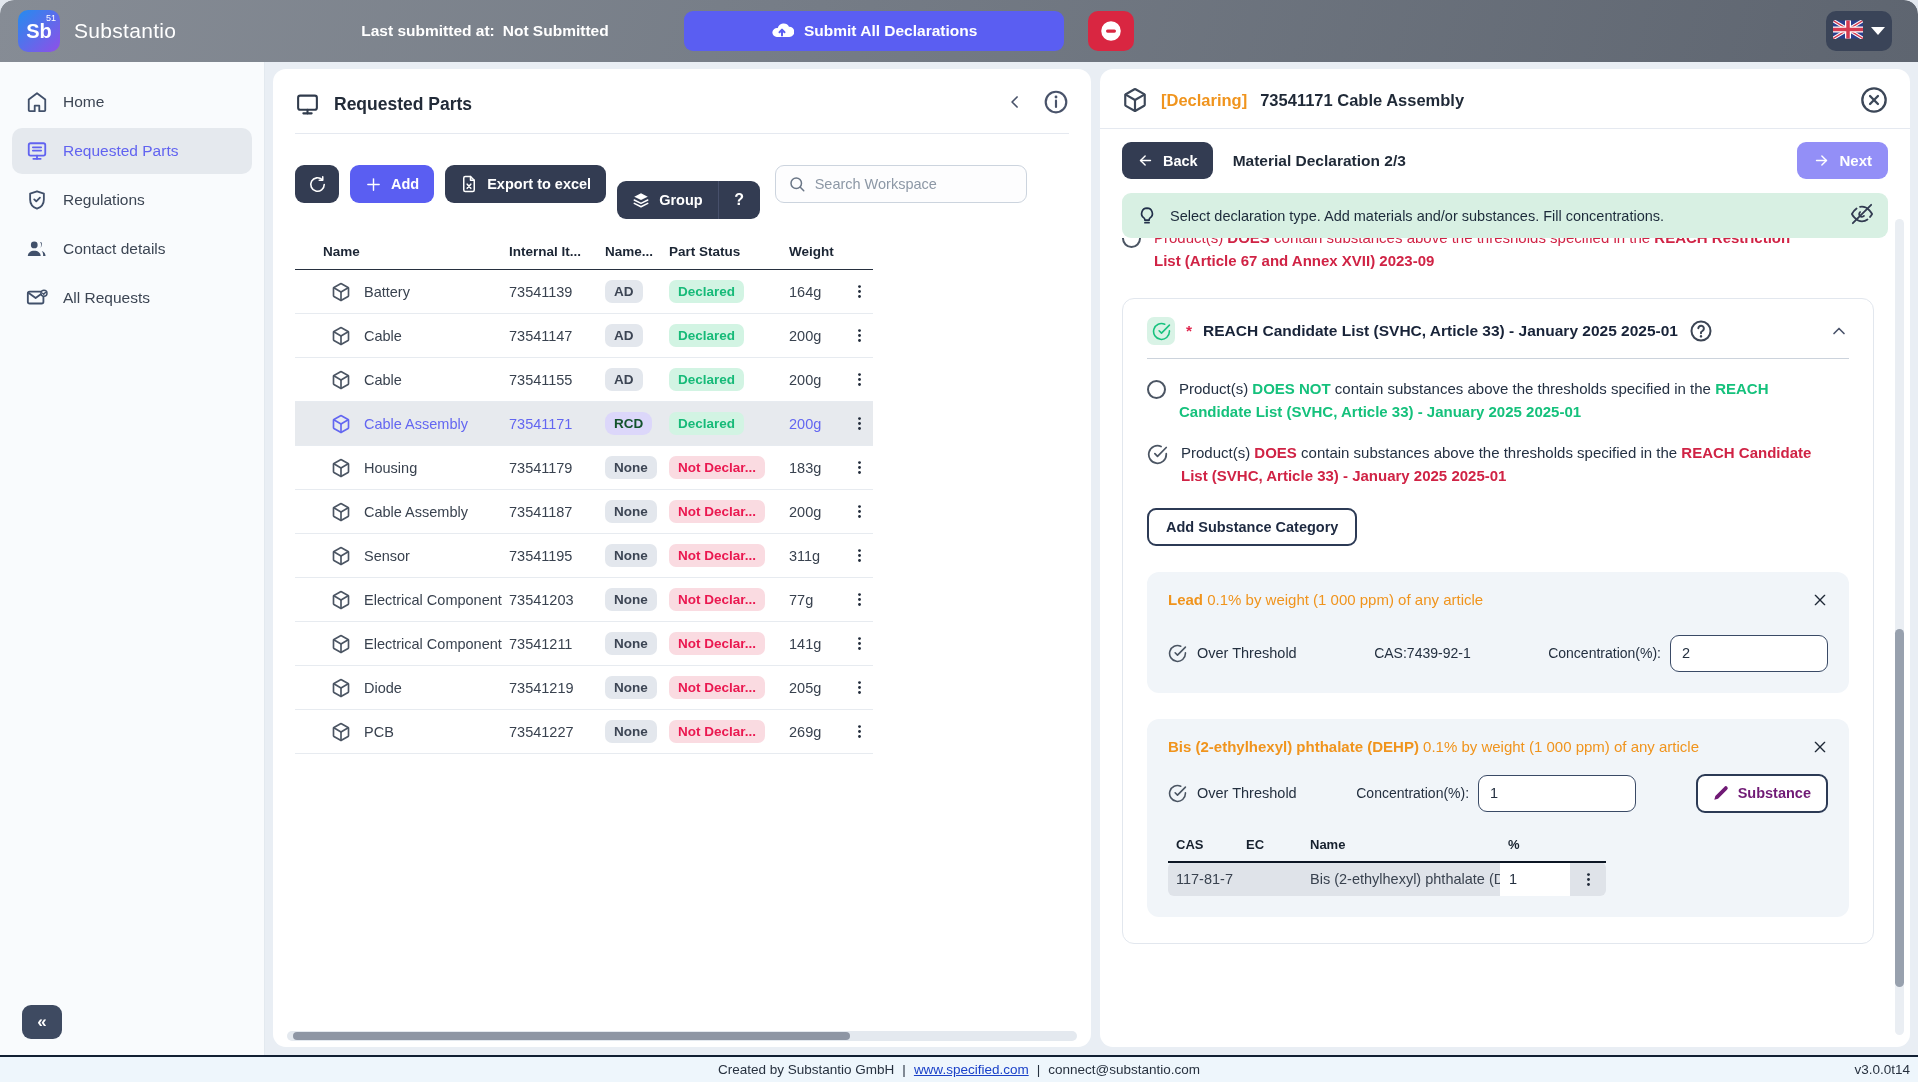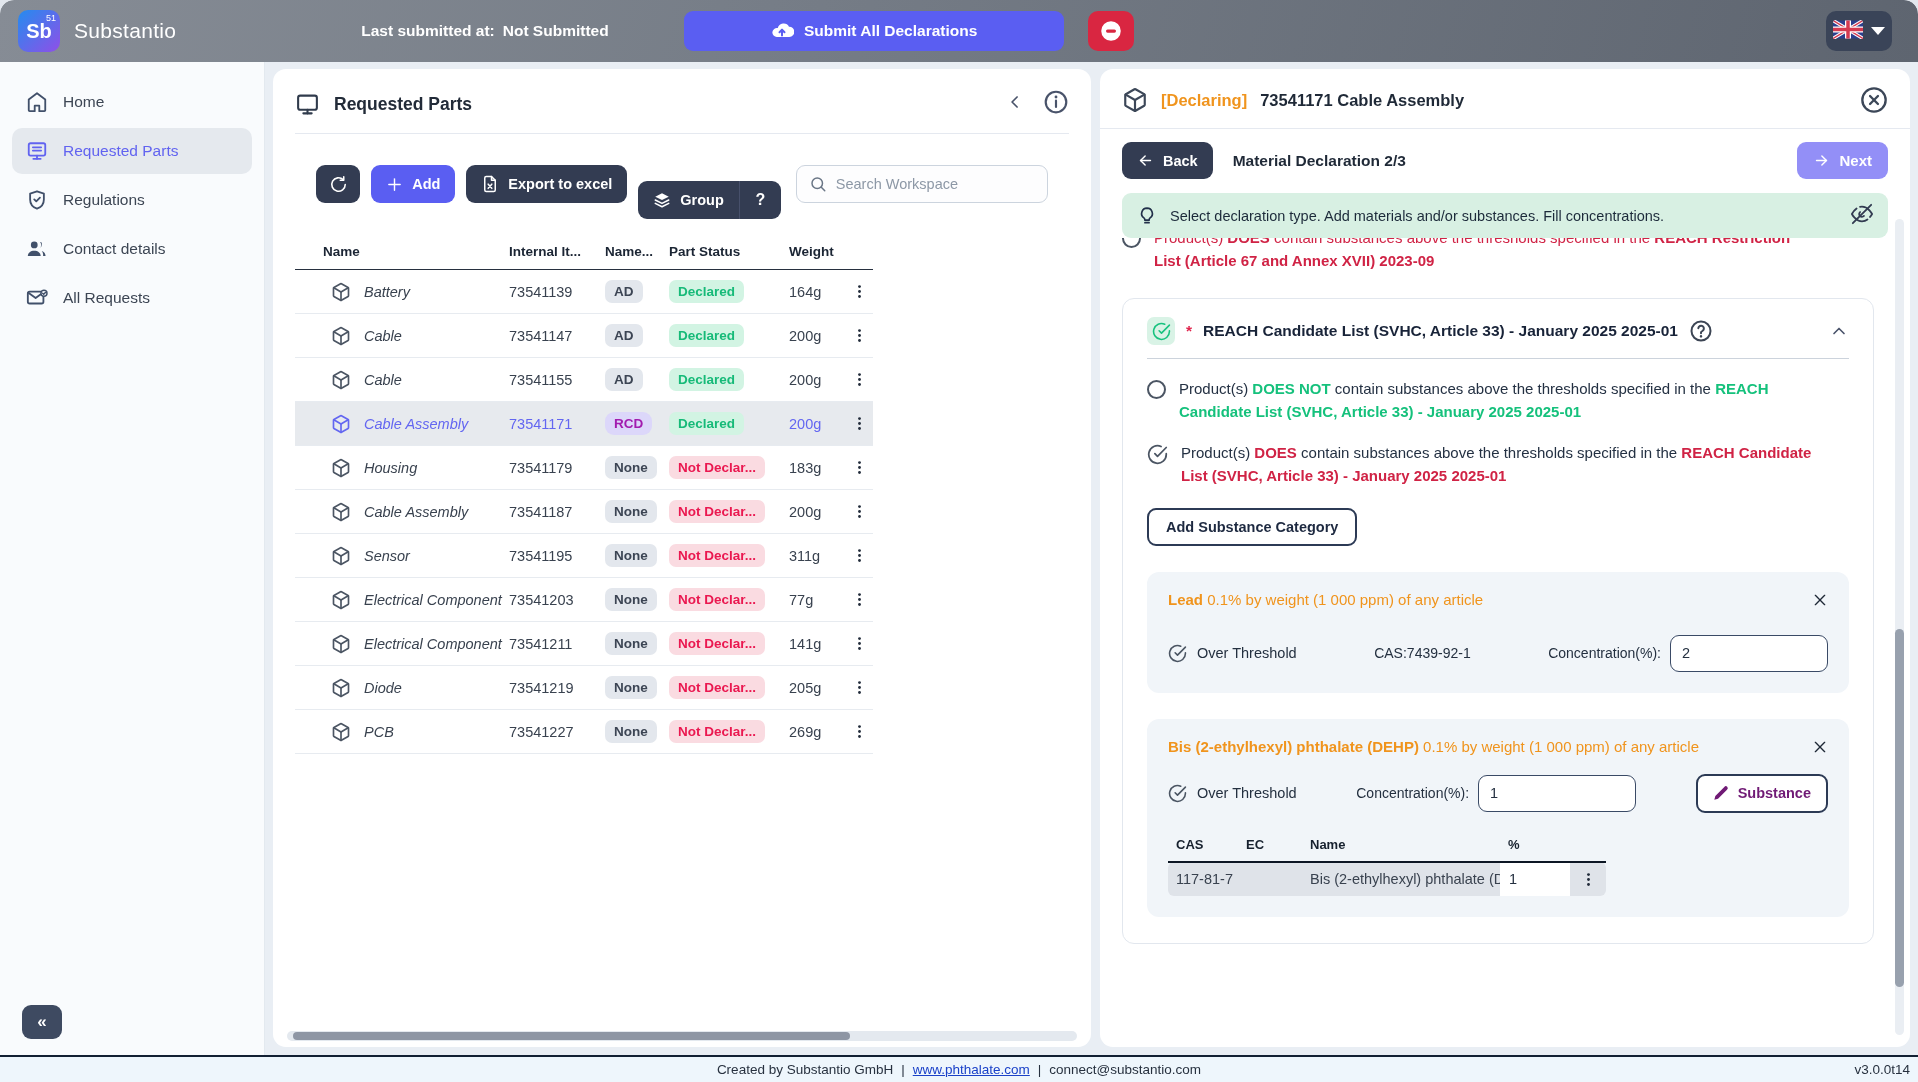--- a/index.html
+++ b/index.html
@@ -44,42 +44,42 @@
   .content { flex:1; display:flex; gap:9px; padding:7px 8px 8px 8px; background:#e9eef4; min-height:0; }
   .card { background:#fff; border-radius:13px; }
 
   
   .parts-card { width:818px; flex:none; display:flex; flex-direction:column; padding:14px 22px 16px; position:relative; }
   .panel-head { display:flex; align-items:center; gap:14px; padding:6px 0 14px; border-bottom:1px solid #e5e9f0; color:#303b4c; }
   .panel-title { font-size:17.5px; font-weight:600; color:#222b38; }
   .head-actions { margin-left:auto; display:flex; align-items:center; gap:18px; color:#49536a; }
   .head-actions > * { cursor:pointer; }
 
-  .toolbar { display:flex; align-items:center; gap:11px; margin:15px 0 8px;justify-content:center; }
+  .toolbar { display:flex; align-items:center; gap:11px; margin:15px 0 8px; }
   .btn-dark { background:#333c52; color:#fff; border:none; border-radius:9px; height:38px; padding:0 15px;
               display:inline-flex; align-items:center; gap:9px; font-size:14.5px; font-weight:600; cursor:pointer; font-family:inherit; }
   .btn-icon { width:44px; padding:0; justify-content:center; }
   .btn-purple { background:#5a5ef2; }
   .btn-group { display:flex;margin-top:32px; }
   .btn-group .btn-dark:first-child { border-radius:9px 0 0 9px; }
   .group-help { border-radius:0 9px 9px 0; width:42px; padding:0; justify-content:center; border-left:1px solid #47506b; font-size:16px; font-weight:700; }
   .search-box { margin-left:4px; width:252px; height:38px; background:#fdfdfe; border:1px solid #ccd4de; border-radius:9px;
                 display:flex; align-items:center; gap:9px; padding:0 12px; color:#6a7686; }
   .search-box input { border:none; outline:none; background:transparent; font-size:14.5px; color:#33404e; width:100%; font-family:inherit; }
   .search-box input::placeholder { color:#8d98a6; }
 
   table.parts-table { width:578px; border-collapse:collapse; table-layout:fixed; margin-top:8px; }
   .parts-table th { text-align:left; font-size:13.5px; color:#1b2534; padding:9px 0 10px; border-bottom:1.5px solid #27303f; font-weight:700; overflow:hidden; white-space:nowrap; text-overflow:ellipsis; }
   .parts-table th.col-name { padding-left:28px; }
   .parts-table td { height:44px; border-bottom:1px solid #e7ebf0; font-size:14.5px; color:#39424f; overflow:hidden; white-space:nowrap; }
-  .name-cell { display:flex; align-items:center; gap:13px; padding-left:36px; color:#39424f;font-style:italic; }
+  .name-cell { display:flex; align-items:center; gap:13px; padding-left:36px; color:#39424f; }
   .name-cell .ic { color:#4b5563; flex:none; }
   .badge { display:inline-block; padding:4px 9px; border-radius:7px; font-size:13.5px; font-weight:700; }
   .b-gray { background:#e3e7ed; color:#3c4554; }
-  .b-rcd { background:#dcd7fa; color:#a21caf;border-radius:9px; }
+  .b-rcd { background:#dcd7fa; color:#14532d;border-radius:9px; }
   .b-green { background:#d2f4e3; color:#16ba78; }
   .b-red { background:#fadbe1; color:#ea1850; }
   .kebab { background:none; border:none; color:#212b3a; cursor:pointer; display:flex; align-items:center; justify-content:center; width:100%; }
   tr.selected td { background:#e7eaee; }
   tr.selected .name-cell, tr.selected td.cell-int, tr.selected td.cell-weight { color:#6366f1; }
   tr.selected .name-cell .ic { color:#6366f1; }
 
   .h-scroll { position:absolute; left:14px; right:14px; bottom:6px; height:10px; background:#e4e9ef; border-radius:6px; }
   .h-thumb { position:absolute; left:6px; top:1px; width:557px; height:8px; background:#8e96a4; border-radius:5px; cursor:pointer; }
 
@@ -915,20 +915,20 @@
         <div class="v-thumb"></div>
       </section>
 
     </div>
   </div>
 
   <footer class="footer">
     <span class="foot-center">
       <span>Created by Substantio GmbH</span>
       <span>|</span>
-      <span class="foot-link">www.phthalate.com</span>
+      <span class="foot-link">www.specified.com</span>
       <span>|</span>
       <span>connect@substantio.com</span>
     </span>
     <span class="version">v3.0.0t14</span>
   </footer>
 
 </div>
 
 </body></html>

